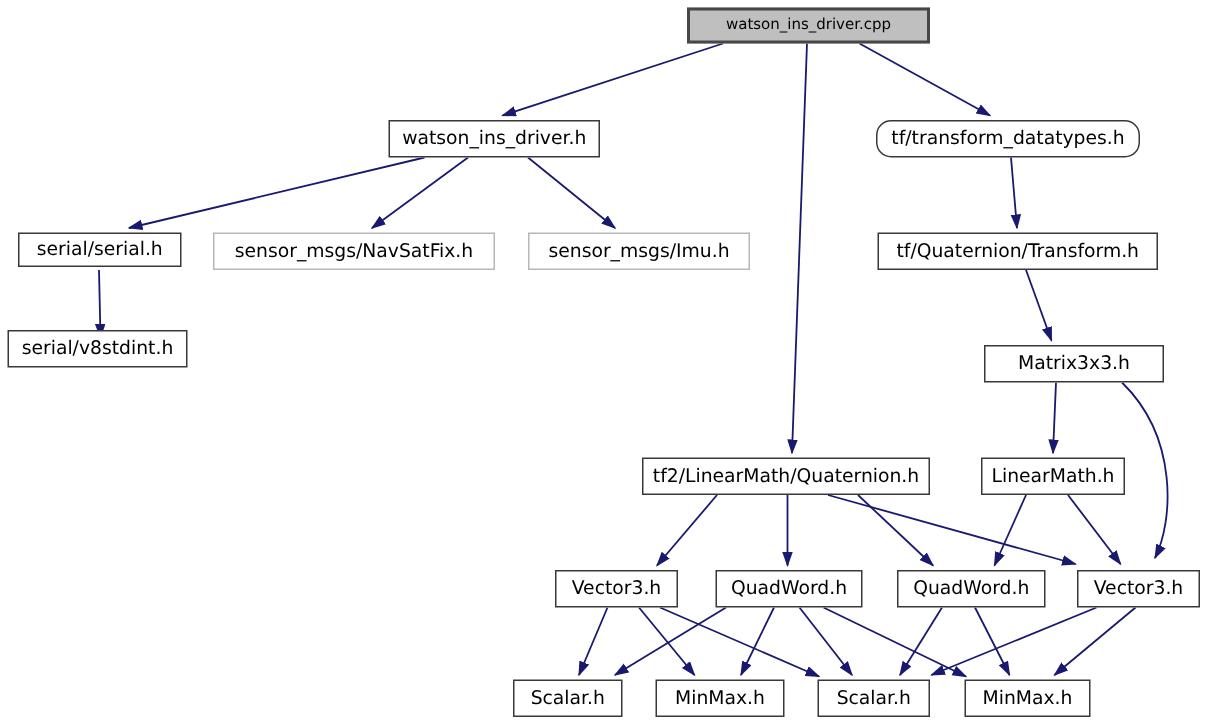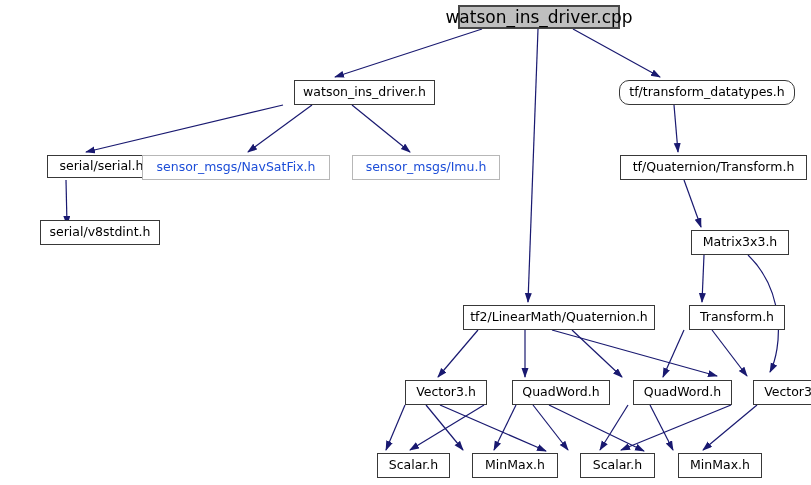--- a/index.html
+++ b/index.html
@@ -23,29 +23,29 @@
     align-items: center;
     justify-content: center;
     background: #ffffff;
     border: 1px solid #383838;
     color: #000000;
     font-size: 12.5px;
     line-height: 1;
     white-space: nowrap;
     cursor: default;
   }
-  .node.internal { cursor: pointer; margin-left: 35px; }
+  .node.internal { cursor: pointer; }
   .node.root {
     background: #bfbfbf;
     border: 2px solid #474747;
-    font-size: 17px;
+    font-size: 10px;
   }
   .node.external {
     border: 1px solid #b7b7b7;
-    color: #1d4ed8;
+    color: #000000;
   }
   path.edge {
     fill: none;
     stroke-width: 1.2px;
   }
 </style>
 </head>
 <body>
 
 <div id="graph">
@@ -88,23 +88,23 @@
   </svg>
   <div id="nodes">
       <div class="node root" style="left: 458px; top: 5px; width: 162px; height: 24px;">watson_ins_driver.cpp</div>
       <div class="node internal" style="left: 259px; top: 80px; width: 141px; height: 25px;">watson_ins_driver.h</div>
       <div class="node internal" style="left: 584px; top: 80px; width: 176px; height: 25px; border-radius: 10px;">tf/transform_datatypes.h</div>
       <div class="node internal" style="left: 12px; top: 155px; width: 109px; height: 23px;">serial/serial.h</div>
       <div class="node external" style="left: 142px; top: 155px; width: 188px; height: 25px;">sensor_msgs/NavSatFix.h</div>
       <div class="node external" style="left: 352px; top: 155px; width: 148px; height: 25px;">sensor_msgs/Imu.h</div>
       <div class="node internal" style="left: 585px; top: 155px; width: 187px; height: 25px;">tf/Quaternion/Transform.h</div>
       <div class="node internal" style="left: 5px; top: 220px; width: 120px; height: 25px;">serial/v8stdint.h</div>
-      <div class="node internal" style="left: 656px; top: 230px; width: 98px; height: 25px;">Matrix3x3.h</div>
+      <div class="node internal" style="left: 656px; top: 230px; width: 120px; height: 25px;">Matrix3x3.h</div>
       <div class="node internal" style="left: 428px; top: 305px; width: 192px; height: 25px;">tf2/LinearMath/Quaternion.h</div>
-      <div class="node internal" style="left: 654px; top: 305px; width: 96px; height: 25px;">Transform.h</div>
+      <div class="node internal" style="left: 654px; top: 305px; width: 96px; height: 25px;">LinearMath.h</div>
       <div class="node internal" style="left: 370px; top: 380px; width: 82px; height: 25px;">Vector3.h</div>
       <div class="node internal" style="left: 477px; top: 380px; width: 98px; height: 25px;">QuadWord.h</div>
       <div class="node internal" style="left: 598px; top: 380px; width: 99px; height: 25px;">QuadWord.h</div>
       <div class="node internal" style="left: 718px; top: 380px; width: 82px; height: 25px;">Vector3.h</div>
       <div class="node internal" style="left: 342px; top: 453px; width: 73px; height: 25px;">Scalar.h</div>
       <div class="node internal" style="left: 437px; top: 453px; width: 86px; height: 25px;">MinMax.h</div>
       <div class="node internal" style="left: 545px; top: 453px; width: 75px; height: 25px;">Scalar.h</div>
       <div class="node internal" style="left: 643px; top: 453px; width: 84px; height: 25px;">MinMax.h</div>
     </div>
 </div>

